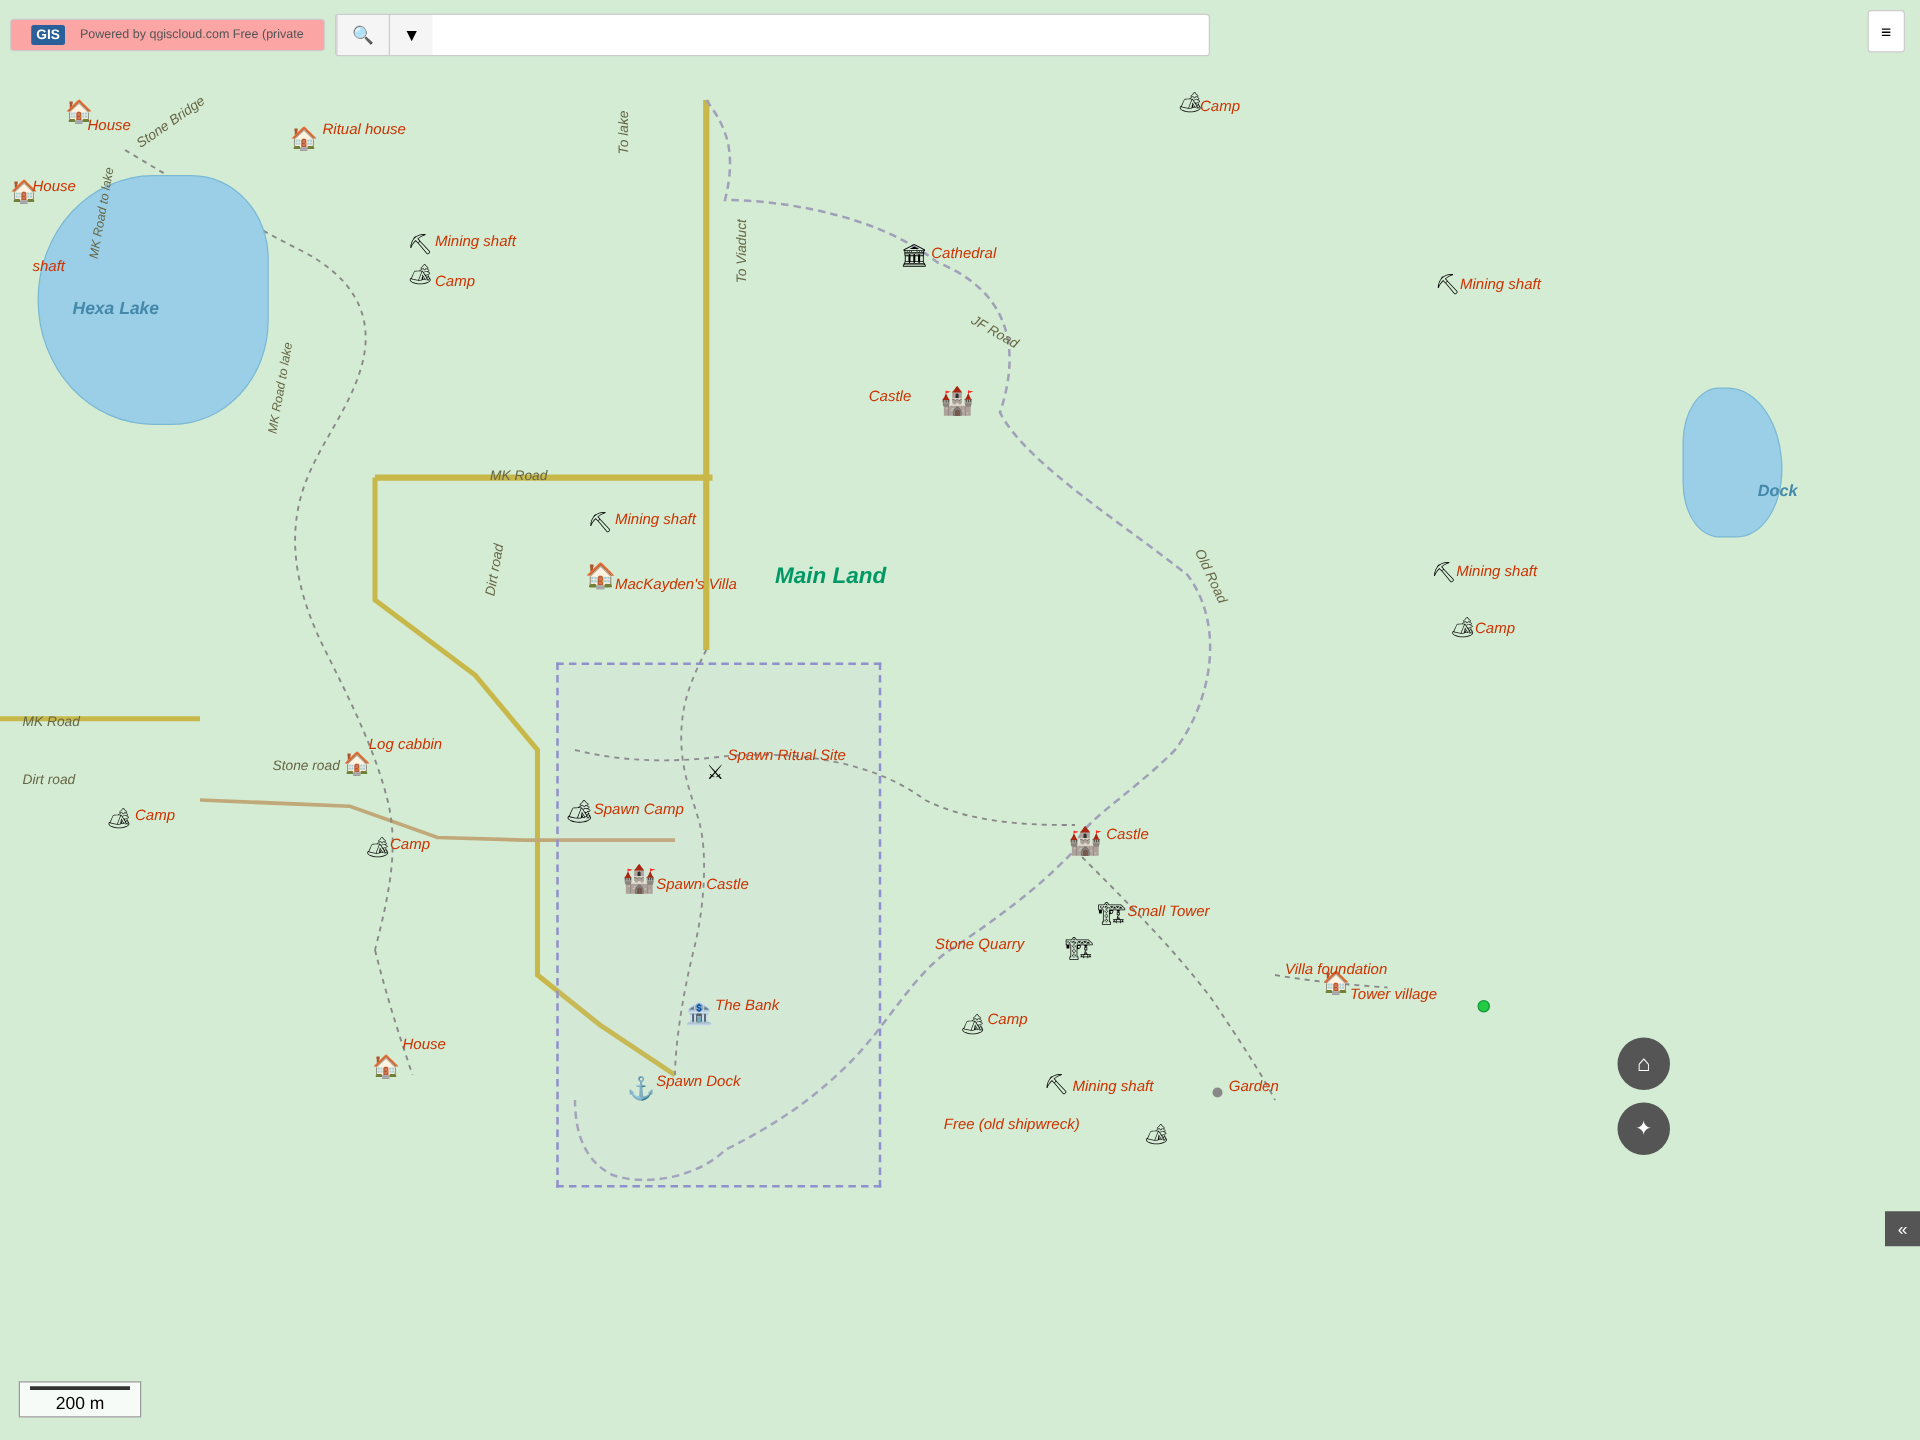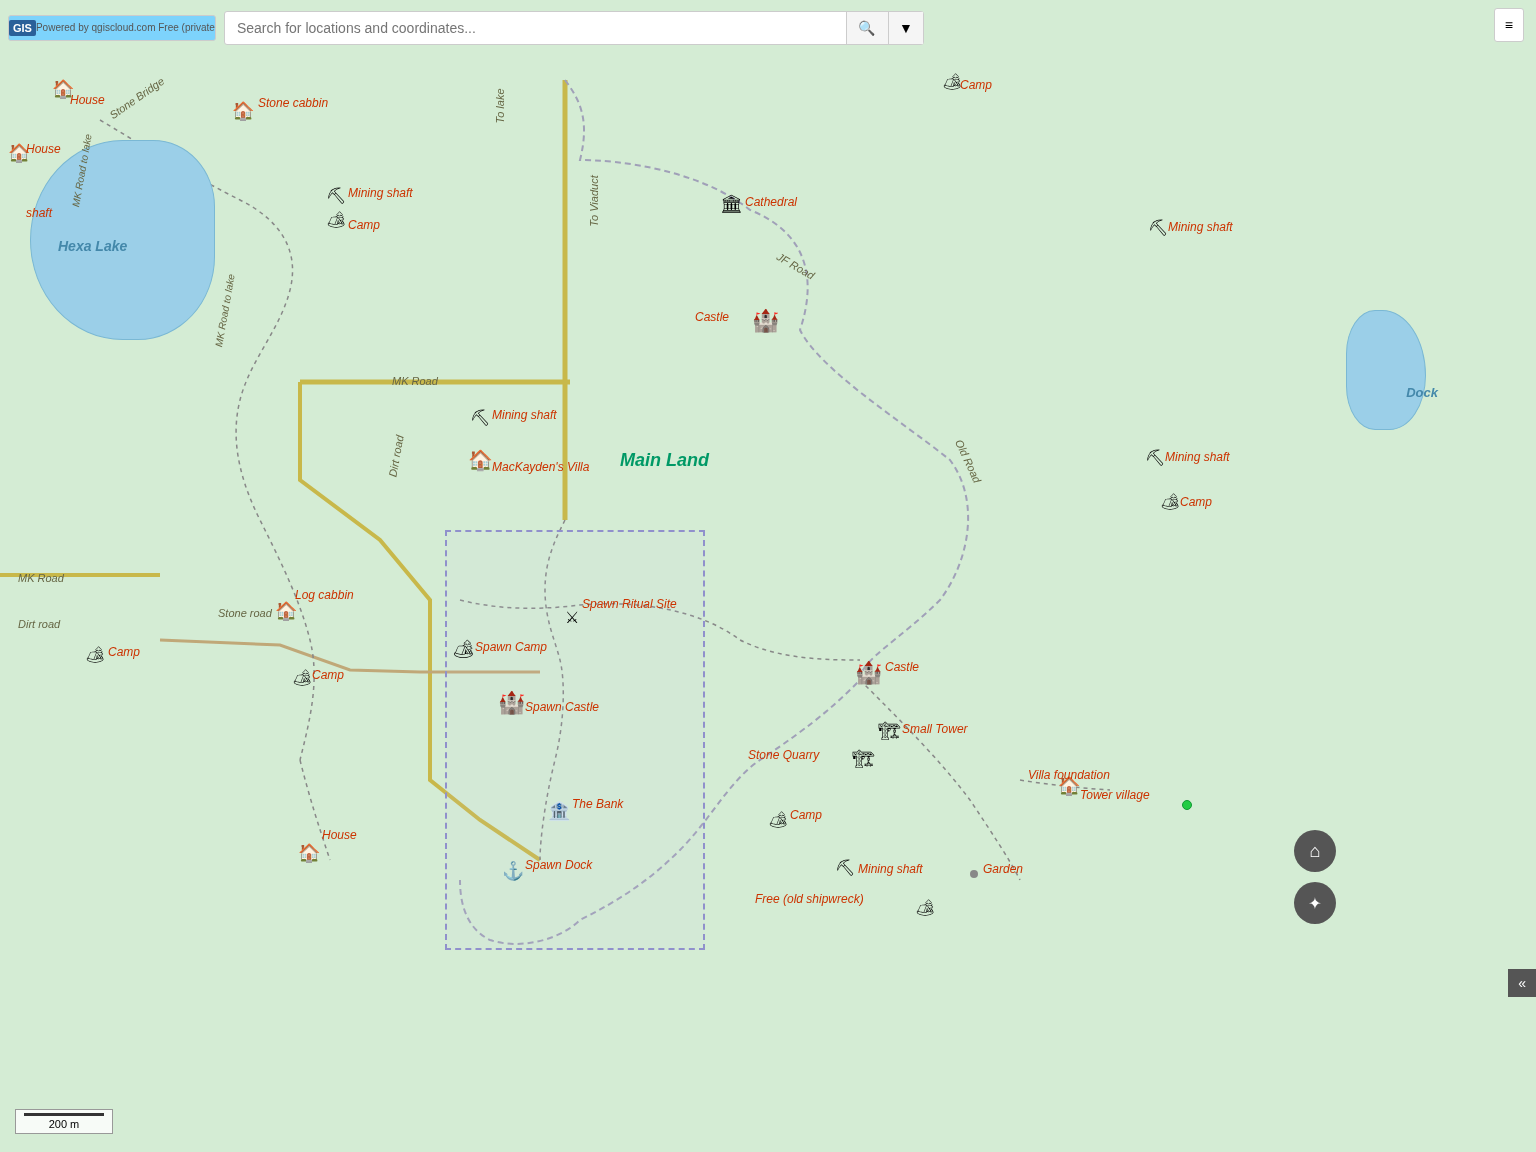--- a/index.html
+++ b/index.html
@@ -85,27 +85,27 @@
       height: 55px;
       z-index: 100;
       display: flex;
       align-items: center;
       gap: 8px;
       padding: 8px;
       background: transparent;
     }
 
     .qgis-logo {
-      background: #7dd3fc;
+      background: #fca5a5;
       border: 1px solid #ccc;
       border-radius: 3px;
-      padding: 4px 0;
-      display: flex;
-      align-items: center;
-      gap: 0;
+      padding: 4px 16px;
+      display: flex;
+      align-items: center;
+      gap: 12px;
       font-size: 12px;
       color: #333;
     }
 
     .qgis-logo-icon {
       background: #2a6099;
       color: white;
       font-weight: bold;
       font-size: 11px;
       padding: 2px 4px;
@@ -171,21 +171,21 @@
     }
 
     
     .scale-bar {
       position: absolute;
       bottom: 18px;
       left: 15px;
       background: rgba(255,255,255,0.8);
       border: 1px solid #999;
       padding: 3px 8px;
-      font-size: 11px;
+      font-size: 14px;
       display: flex;
       flex-direction: column;
       align-items: center;
     }
     .scale-line {
       width: 80px;
       height: 3px;
       background: #333;
       margin-bottom: 2px;
     }
@@ -300,21 +300,21 @@
   <div class="map-label road-label" style="top:572px;left:18px;">MK Road</div>
   <div class="map-label road-label" style="top:618px;left:18px;">Dirt road</div>
   <div class="map-label road-label" style="top:607px;left:218px;">Stone road</div>
 
   <div style="position:absolute;top:78px;left:52px;">
     <span style="font-size:18px;">🏠</span>
   </div>
   <div class="map-label" style="top:93px;left:70px;">House</div>
 
   <div style="position:absolute;top:100px;left:232px;"><span style="font-size:18px;">🏠</span></div>
-  <div class="map-label" style="top:96px;left:258px;">Stone cabbin</div>
+  <div class="map-label" style="top:96px;left:258px;">Ritual house</div>
 
   <div style="position:absolute;top:142px;left:8px;"><span style="font-size:18px;">🏠</span></div>
   <div class="map-label" style="top:142px;left:26px;">House</div>
   <div class="map-label" style="top:158px;left:26px;margin-top:48px;">shaft</div>
 
   <div style="position:absolute;top:72px;left:942px;"><span style="font-size:16px;">🏕</span></div>
   <div class="map-label" style="top:78px;left:960px;">Camp</div>
 
   <div style="position:absolute;top:193px;left:720px;"><span style="font-size:18px;">🏛</span></div>
   <div class="map-label" style="top:195px;left:745px;">Cathedral</div>
@@ -397,21 +397,20 @@
 
   <div style="position:absolute;top:898px;left:915px;"><span style="font-size:16px;">🏕</span></div>
   <div class="map-label" style="top:892px;left:755px;">Free (old shipwreck)</div>
 
   <div id="header">
     <div class="qgis-logo">
       <span class="qgis-logo-icon">GIS</span>
       <span class="powered-text">Powered by qgiscloud.com Free (private</span>
     </div>
     <div class="search-container">
-      <input type="text" class="search-input" placeholder="Search for locations and coordinates..." style="">
       <button class="search-btn">🔍</button>
       <button class="filter-btn">
         <span>▼</span>
       </button>
     </div>
     <button class="menu-btn">
       <span>≡</span>
     </button>
   </div>
 

